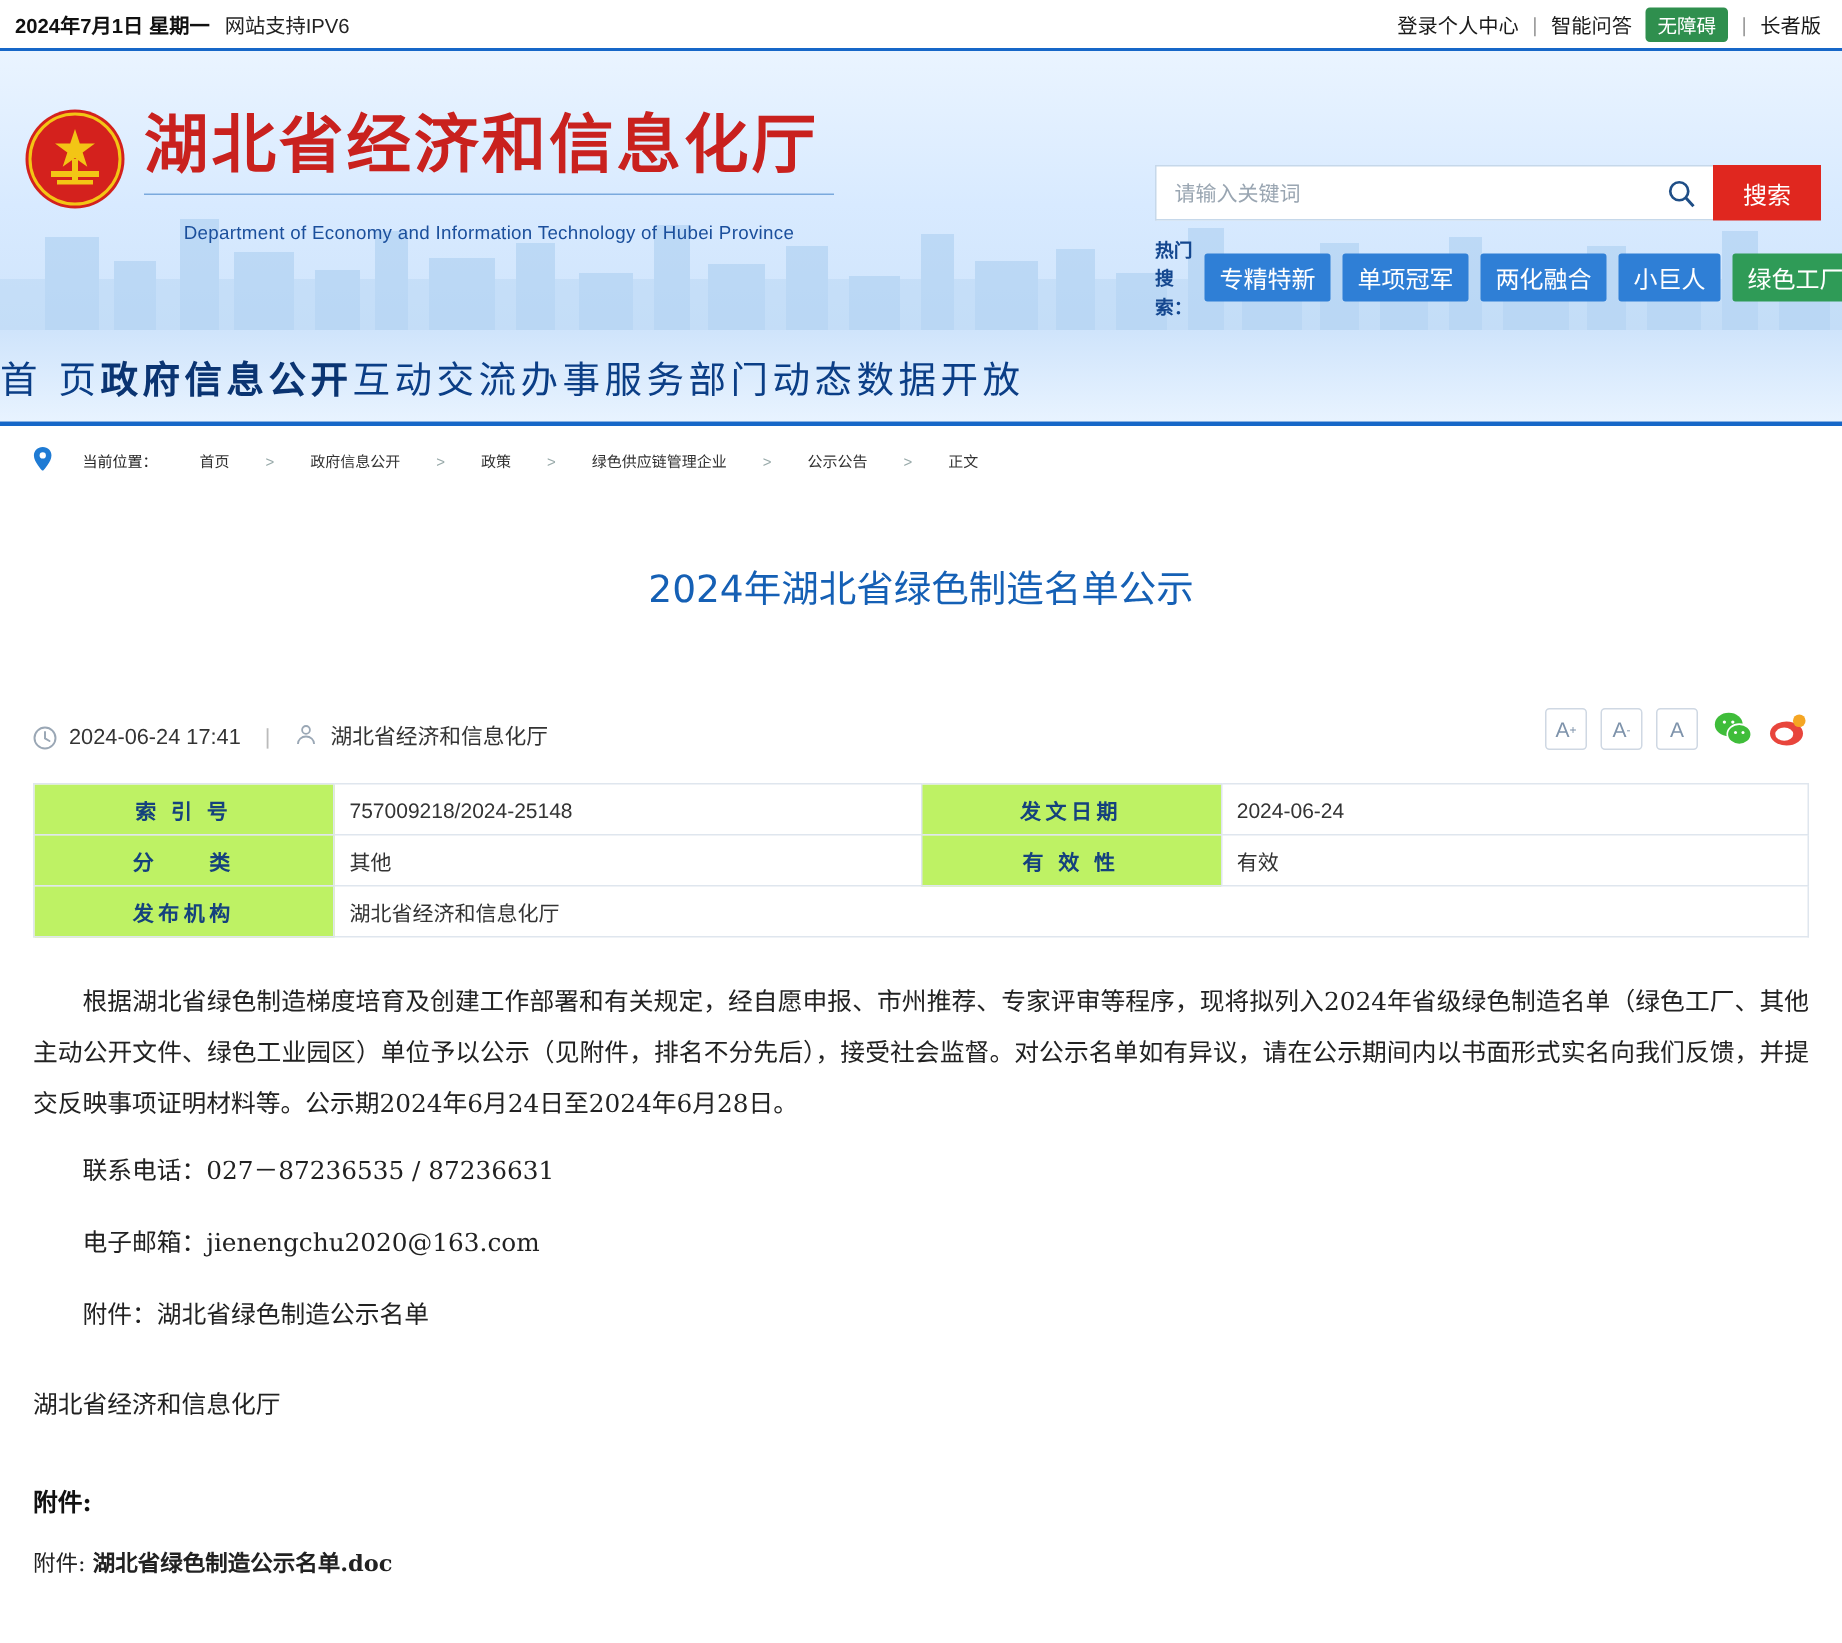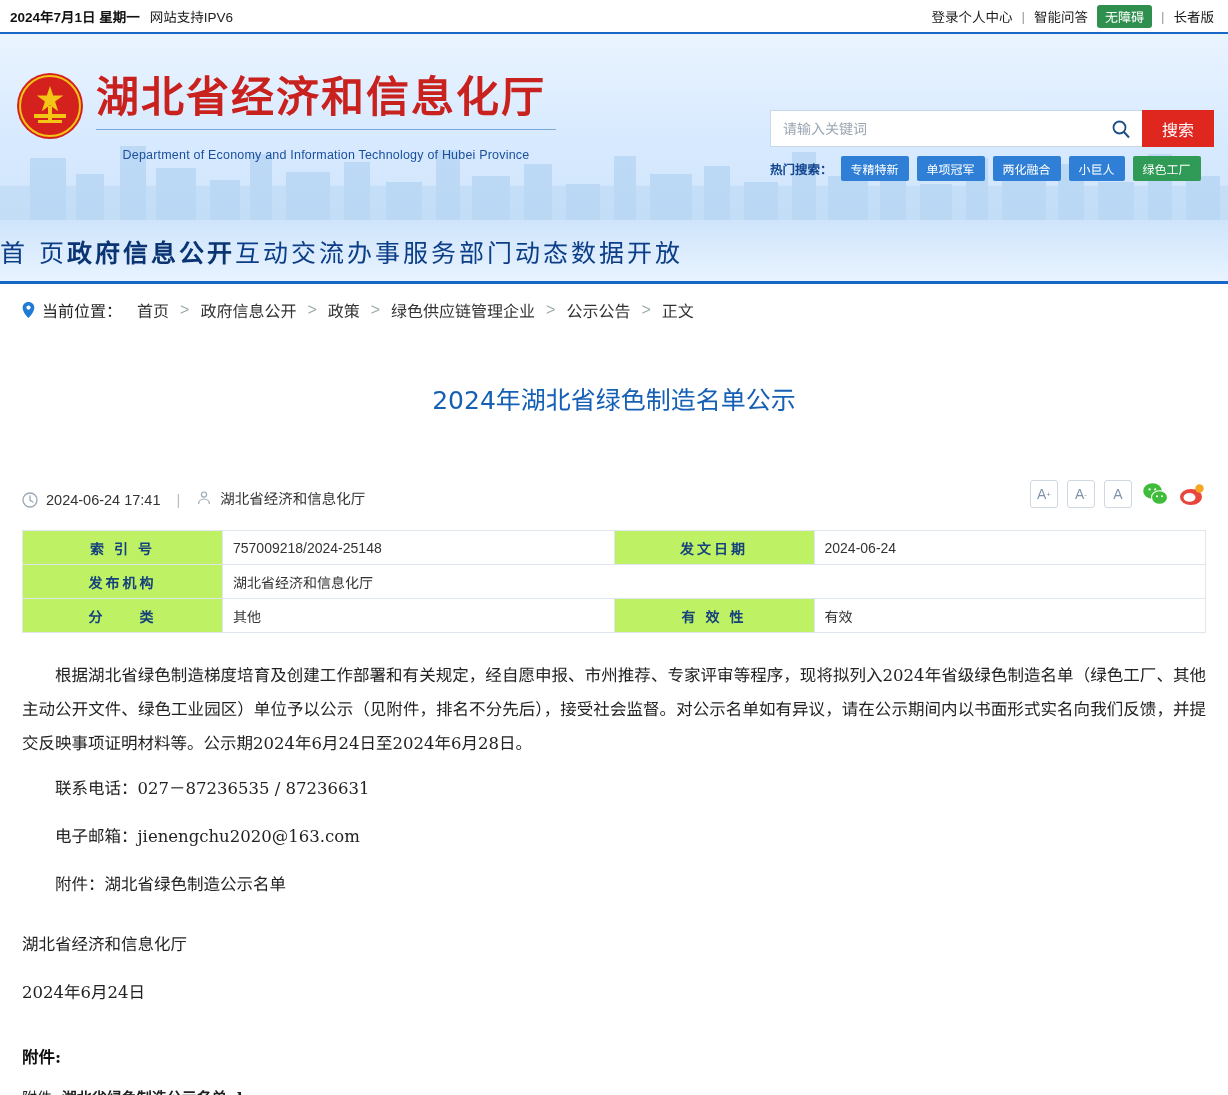--- a/index.html
+++ b/index.html
@@ -126,21 +126,21 @@
     font-size: 12.5px;
     color: #14478f;
     font-weight: bold;
   }
   .hot-tag {
     background: #2f7fd6;
     color: #fff;
     font-weight: normal;
     border-radius: 2px;
     padding: 4px 10px;
-    font-size: 12px;
+    font-size: 16px;
     white-space: nowrap;
     cursor: pointer;
   }
   .hot-tag.green { background: #2f9b57; }
 
   
   .nav {
     height: 64px;
     background: rgba(255,255,255,0.0);
     display: flex;
@@ -154,24 +154,24 @@
     font-size: 25px;
     color: #0b3e86;
     letter-spacing: 3px;
     cursor: pointer;
     font-family: "DejaVu Sans", "Liberation Sans", sans-serif;
   }
   .nav-item.active { font-weight: bold; color: #0a3472; }
 
   
   .crumb {
-    display: flex; align-items: center;
-    gap: 7px;
+    display: flex; align-items: flex-end;
+    gap: 20px;
     padding: 14px 0 10px 22px;
-    font-size: 16px;
+    font-size: 10px;
     color: #333;
   }
   .crumb .label { color: #222; margin-right: 8px; }
   .crumb a { color: #333; text-decoration: none; }
   .crumb .gt { color: #9aa; margin: 0 4px; }
   .pin { width: 13px; height: 16px; display:inline-block; }
 
   
   .article { padding: 0 22px; }
   .art-title {
@@ -415,41 +415,40 @@
 
   <table class="info">
     <tbody>
         <tr>
       <td class="k">索 引 号</td>
       <td class="v">757009218/2024-25148</td>
       <td class="k">发文日期</td>
       <td class="v">2024-06-24</td>
     </tr>
     <tr>
-      <td class="k">发布机构</td>
-      <td class="v" colspan="3">湖北省经济和信息化厅</td>
-    </tr>
-    <tr>
       <td class="k">分　　类</td>
       <td class="v">其他</td>
       <td class="k">有 效 性</td>
       <td class="v">有效</td>
     </tr>
+    <tr>
+      <td class="k">发布机构</td>
+      <td class="v" colspan="3">湖北省经济和信息化厅</td>
+    </tr>
   </tbody>
     </table>
 
   <div class="body-text">
     <p class="indent">根据湖北省绿色制造梯度培育及创建工作部署和有关规定，经自愿申报、市州推荐、专家评审等程序，现将拟列入2024年省级绿色制造名单（绿色工厂、其他主动公开文件、绿色工业园区）单位予以公示（见附件，排名不分先后），接受社会监督。对公示名单如有异议，请在公示期间内以书面形式实名向我们反馈，并提交反映事项证明材料等。公示期2024年6月24日至2024年6月28日。</p>
     <p class="sub">联系电话：027－87236535 / 87236631</p>
     <p class="sub">电子邮箱：jienengchu2020@163.com</p>
     <p class="sub">附件：湖北省绿色制造公示名单</p>
 
     <div class="sign">
       <p>湖北省经济和信息化厅</p>
-      <p>2024年6月24日</p>
     </div>
   </div>
 
   <div class="att-title">附件:</div>
   <div class="att-list">
     <span class="lead">附件:</span>
     <a href="#">湖北省绿色制造公示名单.doc</a>
   </div>
 </div>
 

